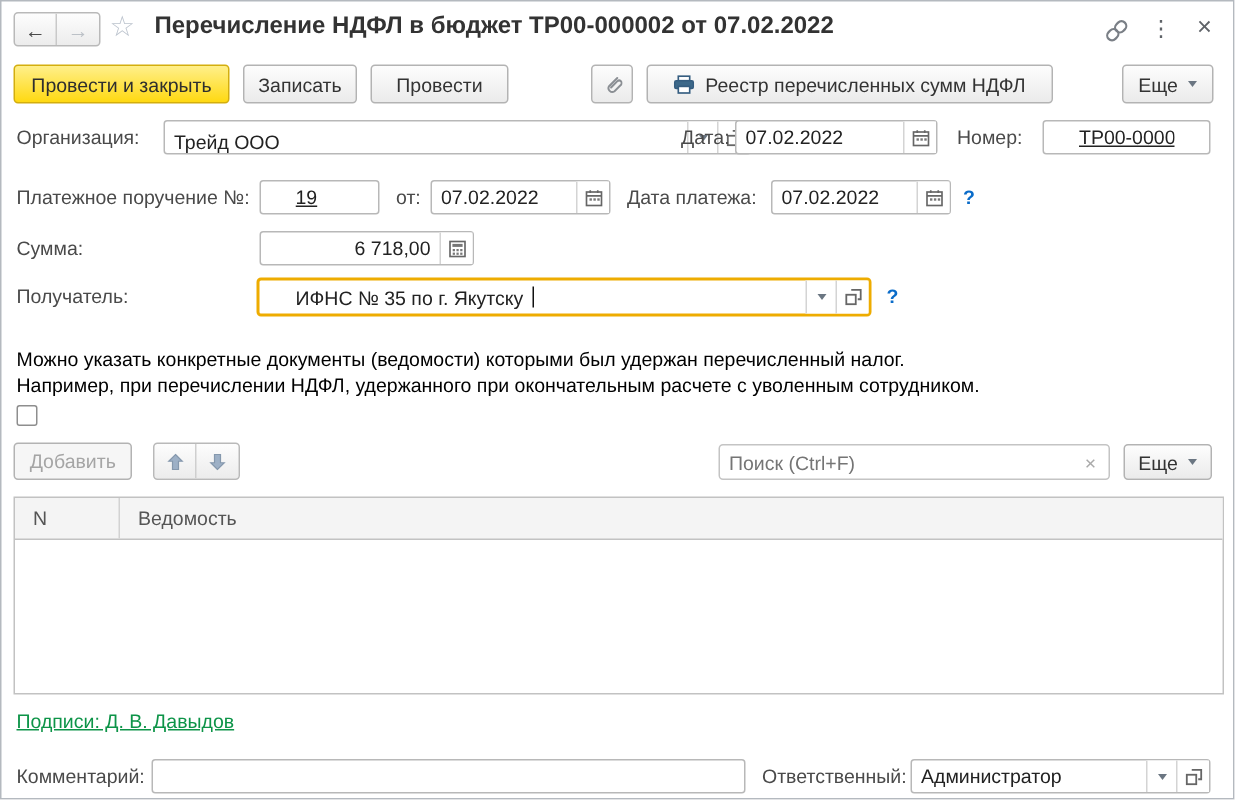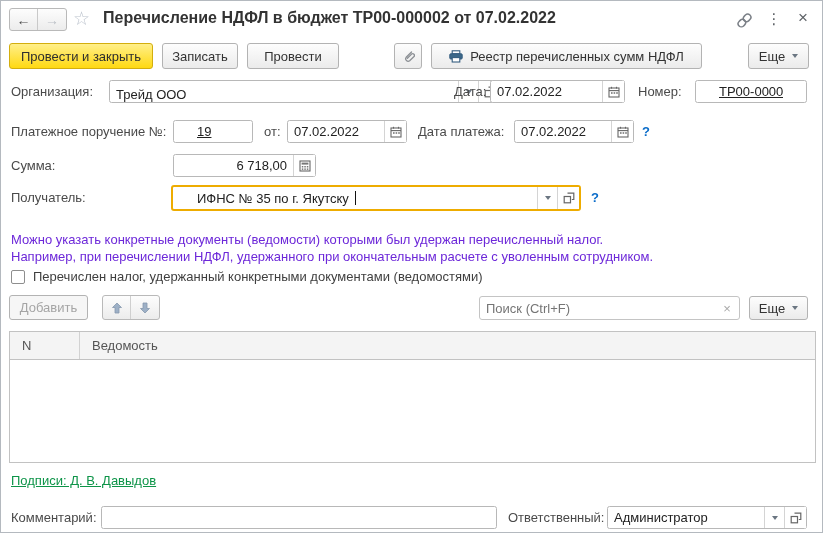--- a/index.html
+++ b/index.html
@@ -50,21 +50,21 @@
   .nav-group { display:flex; border:1px solid #b9b9b9; border-radius:3px;
     overflow:hidden; background:linear-gradient(#fdfdfd,#ececec); }
   .nav-group .nv { width:28px; height:21px; display:flex; align-items:center;
     justify-content:center; font-size:14px; cursor:pointer; }
   .nav-group .nv.first { border-right:1px solid #c9c9c9; }
   .nv.enabled { color:#4a4a4a; } .nv.dis { color:#bcc1c7; }
   .title { font-size:16px; font-weight:bold; color:#333; white-space:nowrap; }
   .star { color:#bdc4ce; font-size:19px; line-height:22px; cursor:pointer; }
   .tbar-ico { color:#5f6368; cursor:pointer; text-align:center; }
   
-  .info { color:#6d28d9; line-height:16px; white-space:nowrap; }
+  .info { color:#000000; line-height:16px; white-space:nowrap; }
   .cbx { width:14px; height:14px; border:1px solid #8e8e8e; border-radius:2px;
     background:#fff; cursor:pointer; }
   
   .grid { border:1px solid #c2c2c2; background:#fff; }
   .grid-head { display:flex; height:28px; background:#f4f4f4;
     border-bottom:1px solid #c2c2c2; color:#555; }
   .gh-cell { display:flex; align-items:center; padding-left:12px; }
   .gh-n { width:70px; border-right:1px solid #d2d2d2; }
   .gh-v { flex:1; }
   .link { color:#0d9448; text-decoration:underline; cursor:pointer; white-space:nowrap; }
@@ -230,21 +230,20 @@
         <rect x="1.2" y="4.5" width="6.3" height="6.3" fill="#fff" stroke="#666" stroke-width="1.2"></rect>
       </svg>
     </span>
   </div>
   <div class="abs help" style="left:590px; top:185px; line-height:24px;">?</div>
 
   <div class="abs info" style="left:10px; top:231px;">Можно указать конкретные документы (ведомости) которыми был удержан перечисленный налог.</div>
   <div class="abs info" style="left:10px; top:248px;">Например, при перечислении НДФЛ, удержанного при окончательным расчете с уволенным сотрудником.</div>
 
   <div class="abs cbx" style="left:10px; top:269px;"></div>
-  <div class="abs lbl" style="left:32px; top:268px; line-height:16px; color:#3f3f3f;">Перечислен налог, удержанный конкретными документами (ведомостями)</div>
 
   <div class="abs btn disabled" style="left:8px; top:294px; width:79px; height:25px;">
     <span>Добавить</span>
   </div>
   <div class="abs updown" style="left:101px; top:294px;">
     <div class="ud first">
       <svg width="12" height="12" viewBox="0 0 12 12">
         <path d="M6 1 L10.5 5.5 H8 V11 H4 V5.5 H1.5 Z" fill="#9db0c6" stroke="#8598ad" stroke-width="0.8"></path>
       </svg>
     </div>

